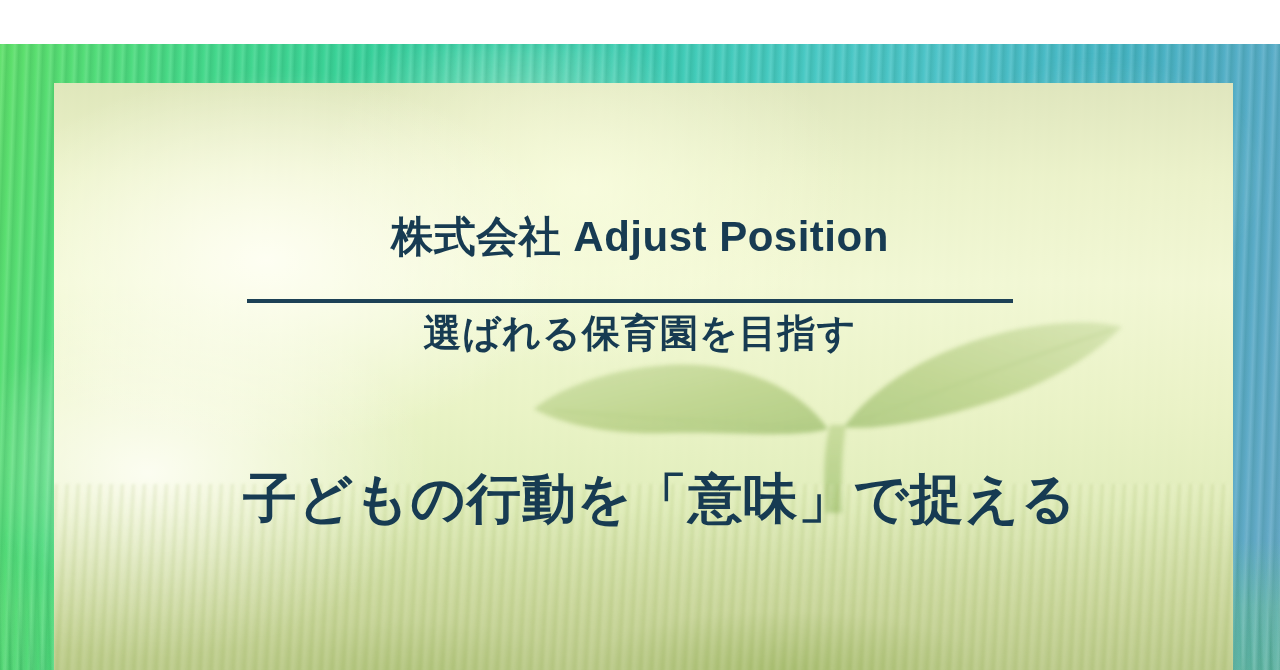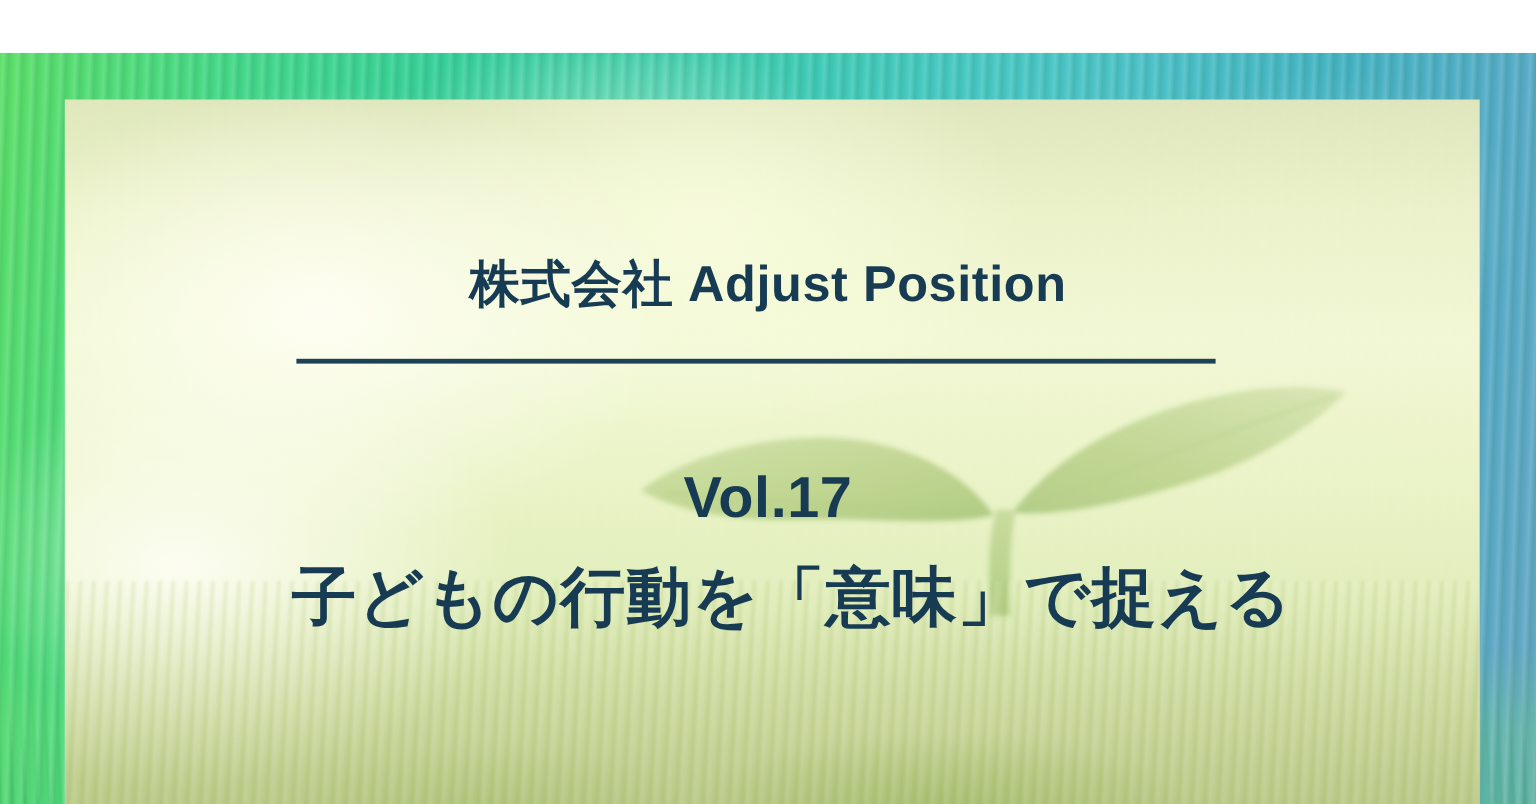--- a/index.html
+++ b/index.html
@@ -248,21 +248,21 @@
 
     <div class="panel-grass"></div>
   </div>
 
   <div class="content">
 
     <div class="brand">株式会社 Adjust Position</div>
 
     <div class="rule"></div>
 
-
-    <div class="volume">Vol.17</div>
+    <div class="tagline">選ばれる保育園を目指す</div>
+
 
     <div class="headline">
       <span class="hl-line">子どもの行動を「意味」で捉える</span>
     </div>
 
   </div>
 </div>
 
 </body></html>

